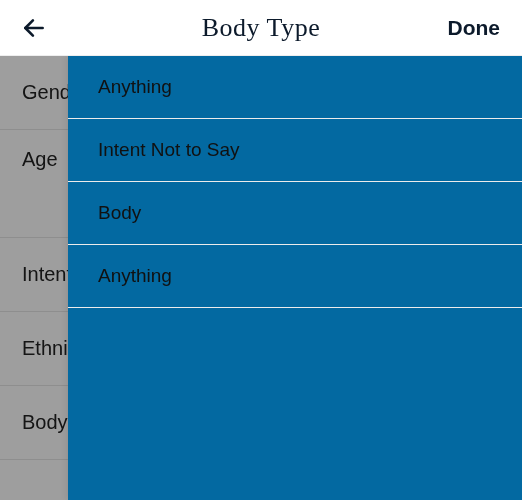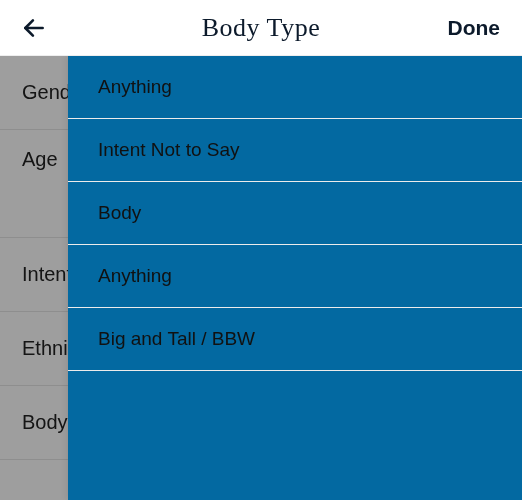--- a/index.html
+++ b/index.html
@@ -139,18 +139,15 @@
     </div>
     <div class="option">
       <span>Intent Not to Say</span>
     </div>
     <div class="option">
       <span>Body</span>
     </div>
     <div class="option">
       <span>Anything</span>
     </div>
-    <div class="option">
-      <span>Big and Tall / BBW</span>
-    </div>
   </div>
 
 </div>
 
 </body></html>

